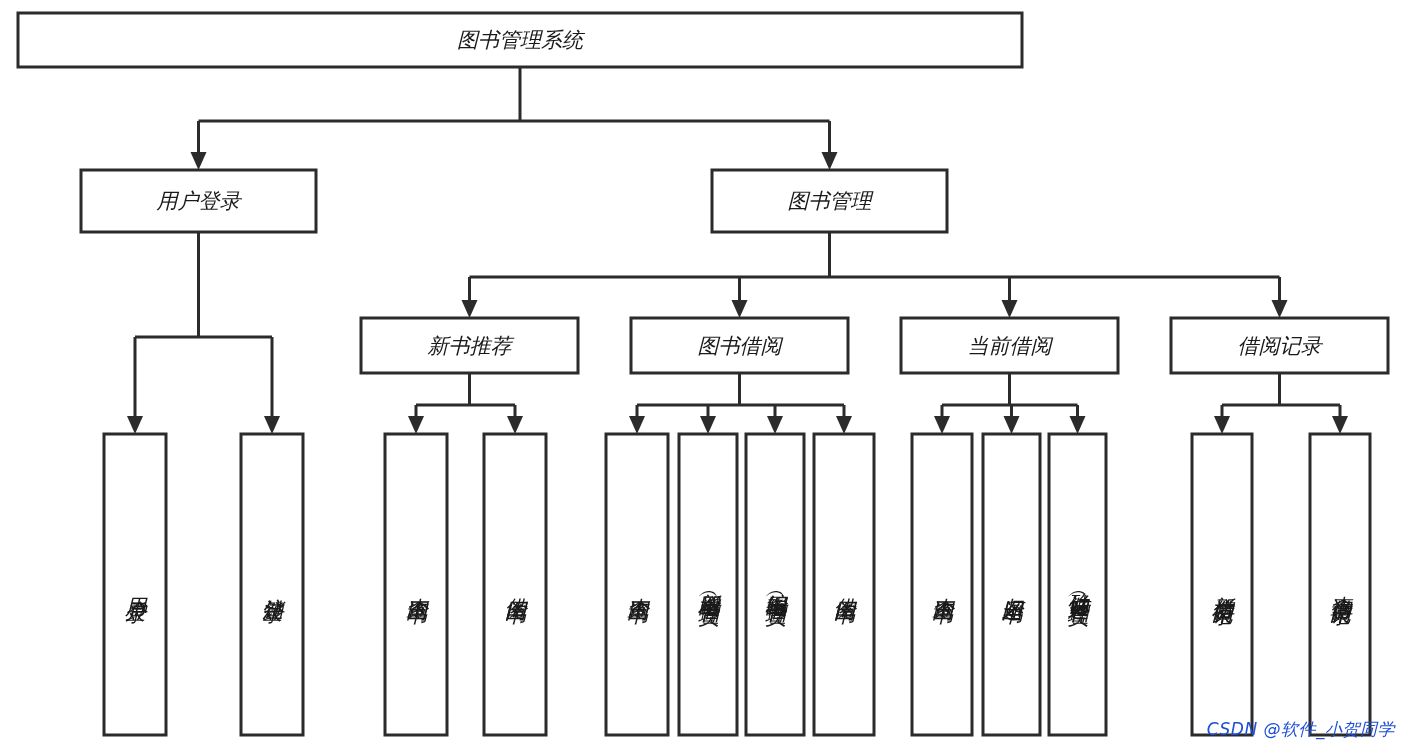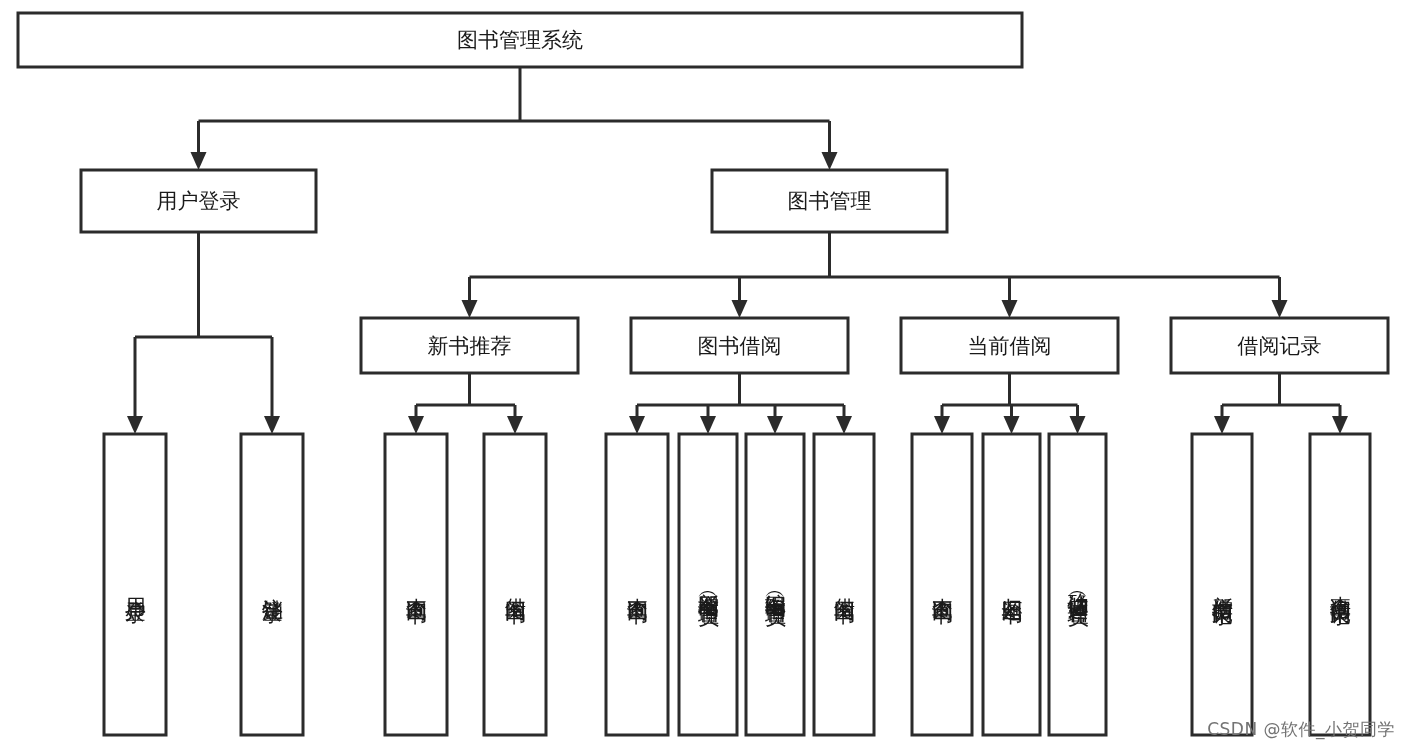--- a/index.html
+++ b/index.html
@@ -13,20 +13,21 @@
     font-family: "DejaVu Sans", "Liberation Sans", sans-serif;
     position: relative;
     overflow: hidden;
   }
   #diagram-root {
     position: absolute;
     left: 0;
     top: 0;
     width: 1405px;
     height: 747px;
+    font-style: italic;
   }
   .node-box {
     fill: #ffffff;
     stroke: #2b2b2b;
     stroke-width: 3;
   }
   .node-label-h {
     font-family: "DejaVu Sans", "Liberation Sans", sans-serif;
     font-size: 21px;
     fill: #1a1a1a;
@@ -57,21 +58,21 @@
     text-align: center;
     pointer-events: none;
     white-space: nowrap;
   }
   #watermark {
     position: absolute;
     right: 10px;
     bottom: 6px;
     font-family: "DejaVu Sans", "Liberation Sans", sans-serif;
     font-size: 17px;
-    color: #737373;
+    color: #1d4ed8;
     letter-spacing: 0.5px;
     white-space: nowrap;
   }
 </style>
 </head>
 <body>
 
 <div id="diagram-root">
   <svg id="diagram-svg" width="1405" height="747" viewBox="0 0 1405 747" xmlns="http://www.w3.org/2000/svg">
     <g id="connectors-layer">

